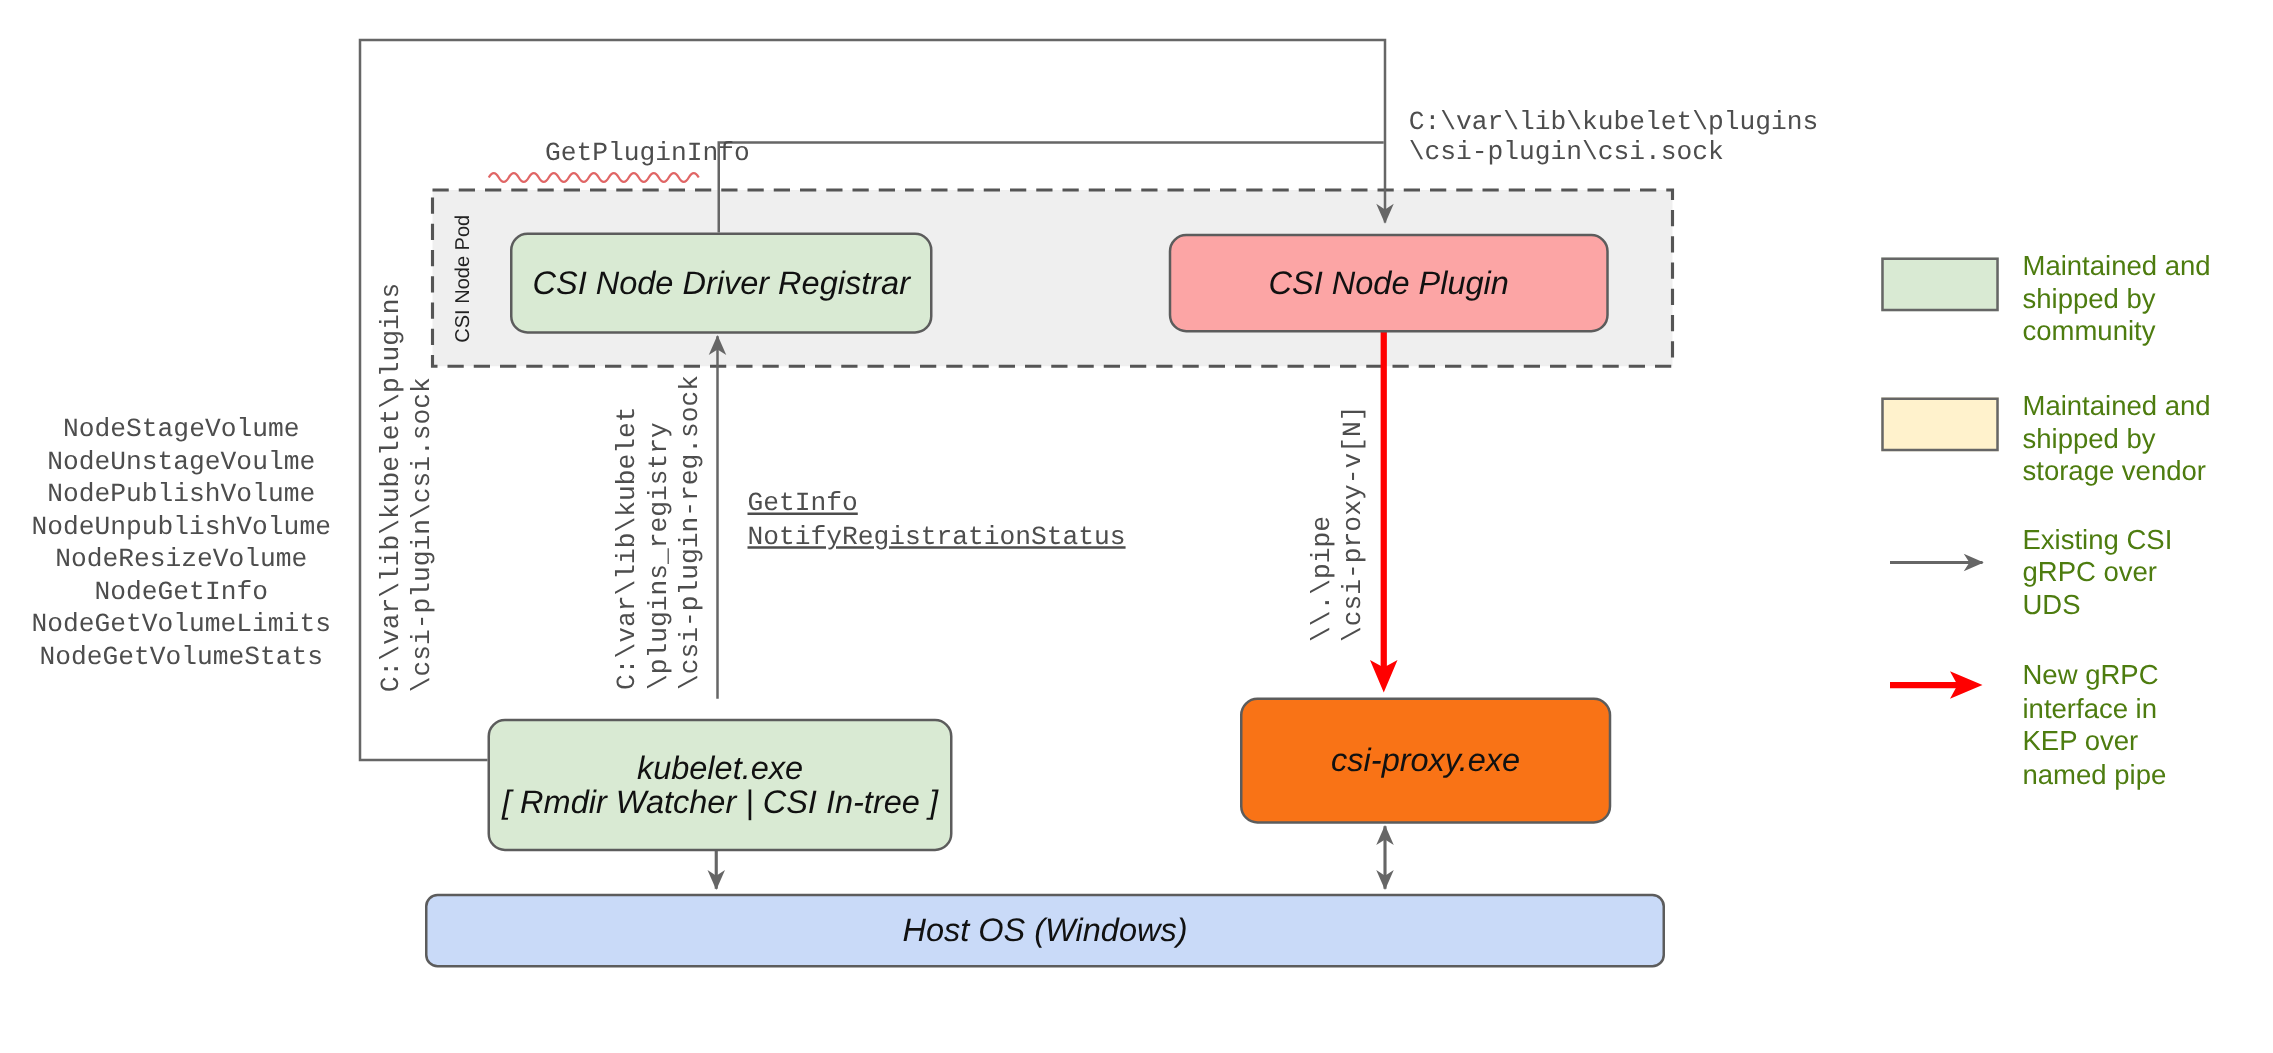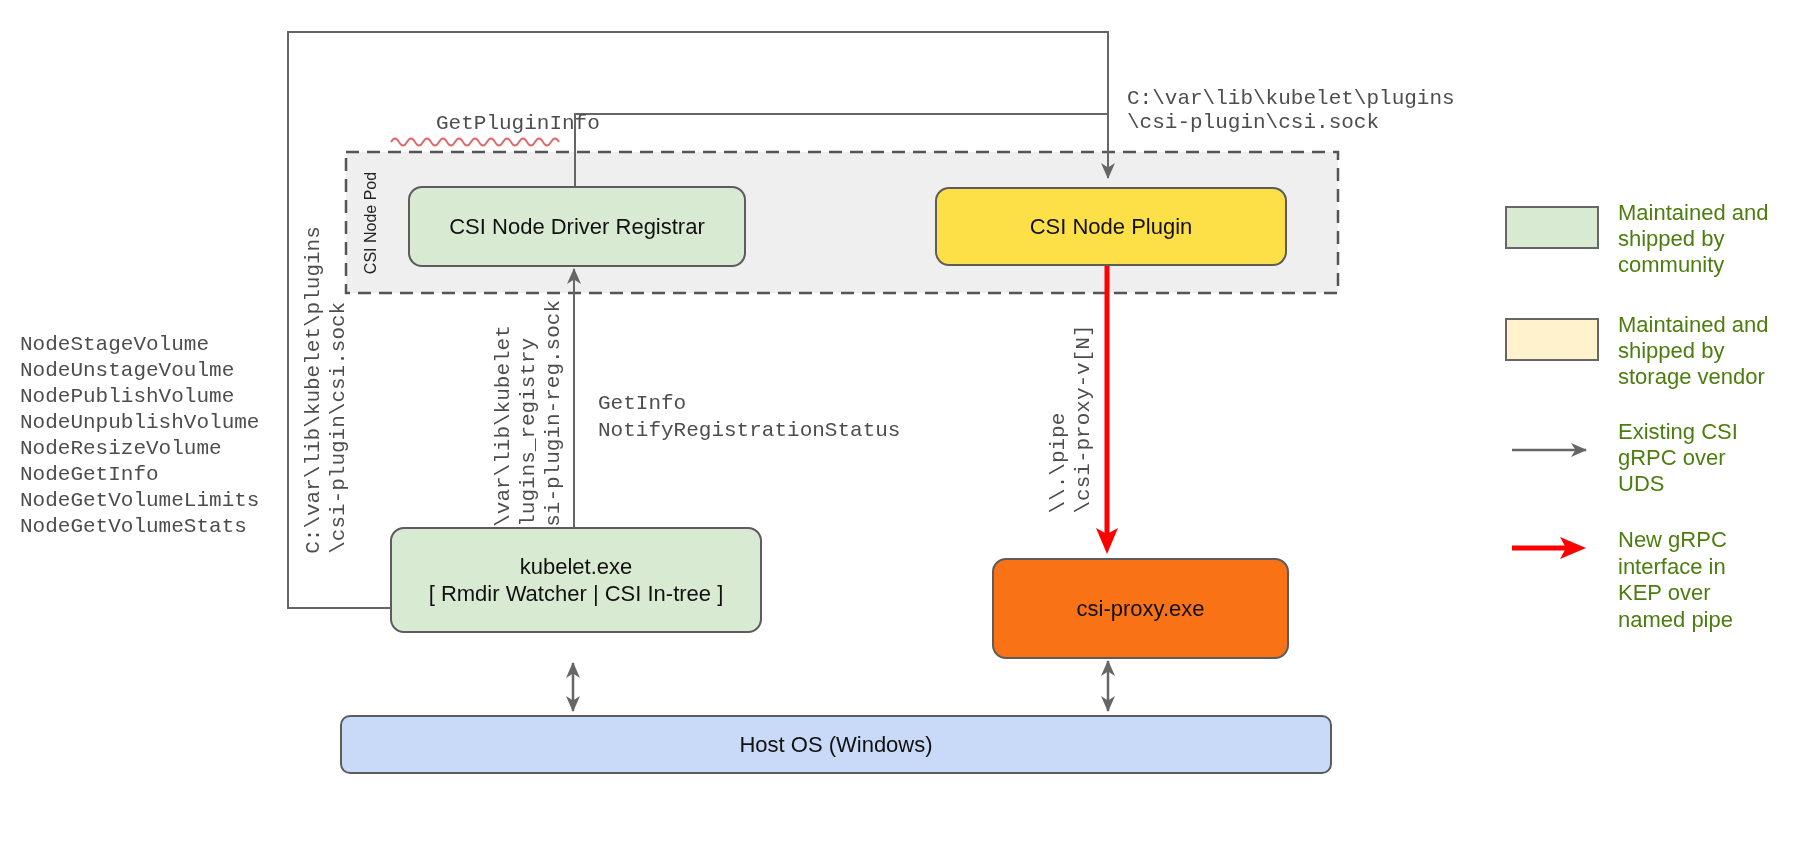--- a/index.html
+++ b/index.html
@@ -1,21 +1,21 @@
 <!DOCTYPE html>
 <html><head>
 <meta charset="utf-8">
 <style>
   html,body{margin:0;padding:0;background:#fff;}
   #stage{position:relative;width:1818px;height:842px;background:#ffffff;overflow:hidden;
          font-family:"Liberation Sans",sans-serif;}
   #wires{position:absolute;left:0;top:0;z-index:1;}
   .box{position:absolute;z-index:3;display:flex;align-items:center;justify-content:center;
        border:2px solid #5c5c5c;border-radius:14px;text-align:center;
-       font-size:22px;color:#111;line-height:27px;}
+       font-size:26px;color:#111;line-height:27px;font-style:italic;}
   .mono{position:absolute;z-index:2;font-family:"Liberation Mono","DejaVu Sans Mono",monospace;
         font-size:21px;color:#4d4d4d;line-height:26px;white-space:pre;}
   .vert{transform:translate(-50%,-50%) rotate(-90deg);transform-origin:center center;
         white-space:pre;text-align:left;}
   .legend-label{position:absolute;z-index:2;font-size:22px;line-height:26px;color:#4d7c0f;white-space:pre;}
   .swatch{position:absolute;z-index:2;border:2px solid #666;}
   .lsvg{position:absolute;z-index:2;}
   .podlabel{position:absolute;z-index:2;font-size:16px;color:#222;white-space:pre;}
 </style>
 </head>
@@ -44,23 +44,23 @@
     <path d="M1107,263 L1107,546" fill="none" stroke="#ff0000" stroke-width="5" marker-end="url(#ar)"></path>
 
     <path d="M573,663 L573,711" fill="none" stroke="#666666" stroke-width="2.5" marker-start="url(#ag)" marker-end="url(#ag)"></path>
     <path d="M1108,661 L1108,711" fill="none" stroke="#666666" stroke-width="2.5" marker-start="url(#ag)" marker-end="url(#ag)"></path>
   </svg>
 
   <div class="podlabel vert" style="left:371px;top:223px;position:absolute;">CSI Node Pod</div>
 
   <div class="box" style="left: 408px; top: 186px; width: 334px; height: 77px; background: rgb(217, 234, 211);">CSI Node Driver Registrar</div>
 
-  <div class="box" style="left: 935px; top: 187px; width: 348px; height: 75px; background: #fde047;">CSI Node Plugin</div>
+  <div class="box" style="left: 935px; top: 187px; width: 348px; height: 75px; background: #fca5a5;">CSI Node Plugin</div>
 
-  <div class="box" style="left: 390px; top: 527px; width: 368px; height: 102px; flex-direction: column; background: rgb(217, 234, 211);">
+  <div class="box" style="left: 390px; top: 575px; width: 368px; height: 102px; flex-direction: column; background: rgb(217, 234, 211);">
     <div>kubelet.exe</div>
     <div>[ Rmdir Watcher | CSI In-tree ]</div>
   </div>
 
   <div class="box" style="left: 992px; top: 558px; width: 293px; height: 97px; background: #f97316;">csi-proxy.exe</div>
 
   <div class="box" style="left: 340px; top: 715px; width: 988px; height: 55px; border-radius: 10px; background: rgb(201, 218, 248);">Host OS (Windows)</div>
 
   <div class="mono" style="left:392px;top:111px;margin-left:44px;">GetPluginInfo</div>
   <svg class="lsvg" style="left:390px;top:135px;" width="176" height="12" viewBox="0 0 176 12">
@@ -70,27 +70,27 @@
   <div class="mono" style="left:1127px;top:87px;line-height:24px;">C:\var\lib\kubelet\plugins
 \csi-plugin\csi.sock</div>
 
   <div class="mono vert" style="left:326px;top:390px;line-height:25px;">C:\var\lib\kubelet\plugins
 \csi-plugin\csi.sock</div>
 
   <div class="mono vert" style="left:528px;top:426px;line-height:25px;">C:\var\lib\kubelet
 \plugins_registry
 \csi-plugin-reg.sock</div>
 
-  <div class="mono" style="left:598px;top:390px;line-height:27px;">GetInfo
+  <div class="mono" style="left:598px;top:390px;line-height:27px;text-decoration:underline;">GetInfo
 NotifyRegistrationStatus</div>
 
   <div class="mono vert" style="left:1071px;top:419px;line-height:25px;">\\.\pipe
 \csi-proxy-v[N]</div>
 
-  <div class="mono" style="left:20px;top:332px;width:250px;text-align:left;">NodeStageVolume
+  <div class="mono" style="left:20px;top:332px;width:250px;text-align:center;">NodeStageVolume
 NodeUnstageVoulme
 NodePublishVolume
 NodeUnpublishVolume
 NodeResizeVolume
 NodeGetInfo
 NodeGetVolumeLimits
 NodeGetVolumeStats</div>
 
 
   <div class="swatch" style="left: 1505px; top: 206px; width: 90px; height: 39px; background: rgb(217, 234, 211);"></div>

